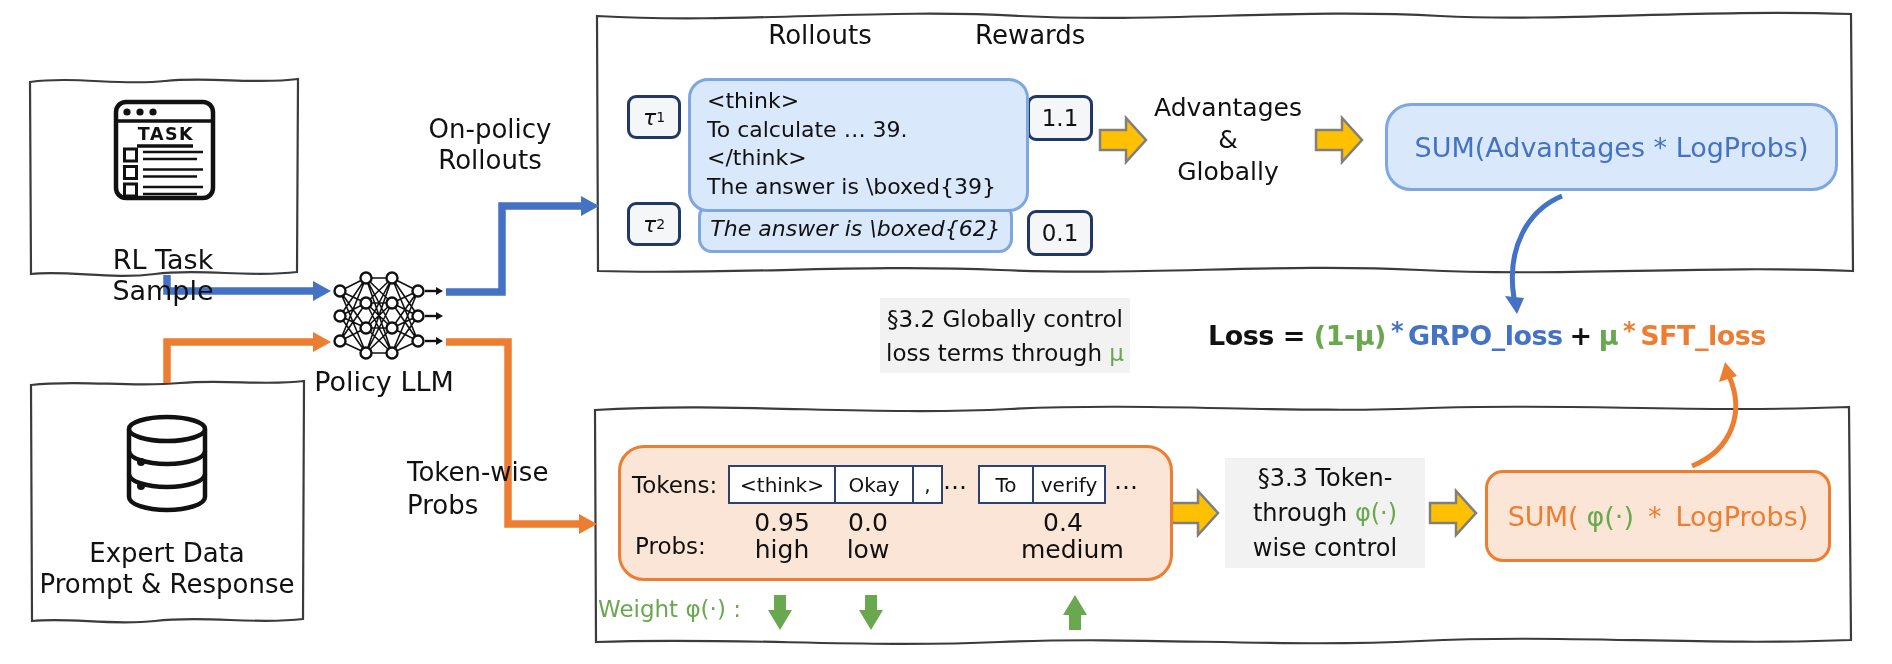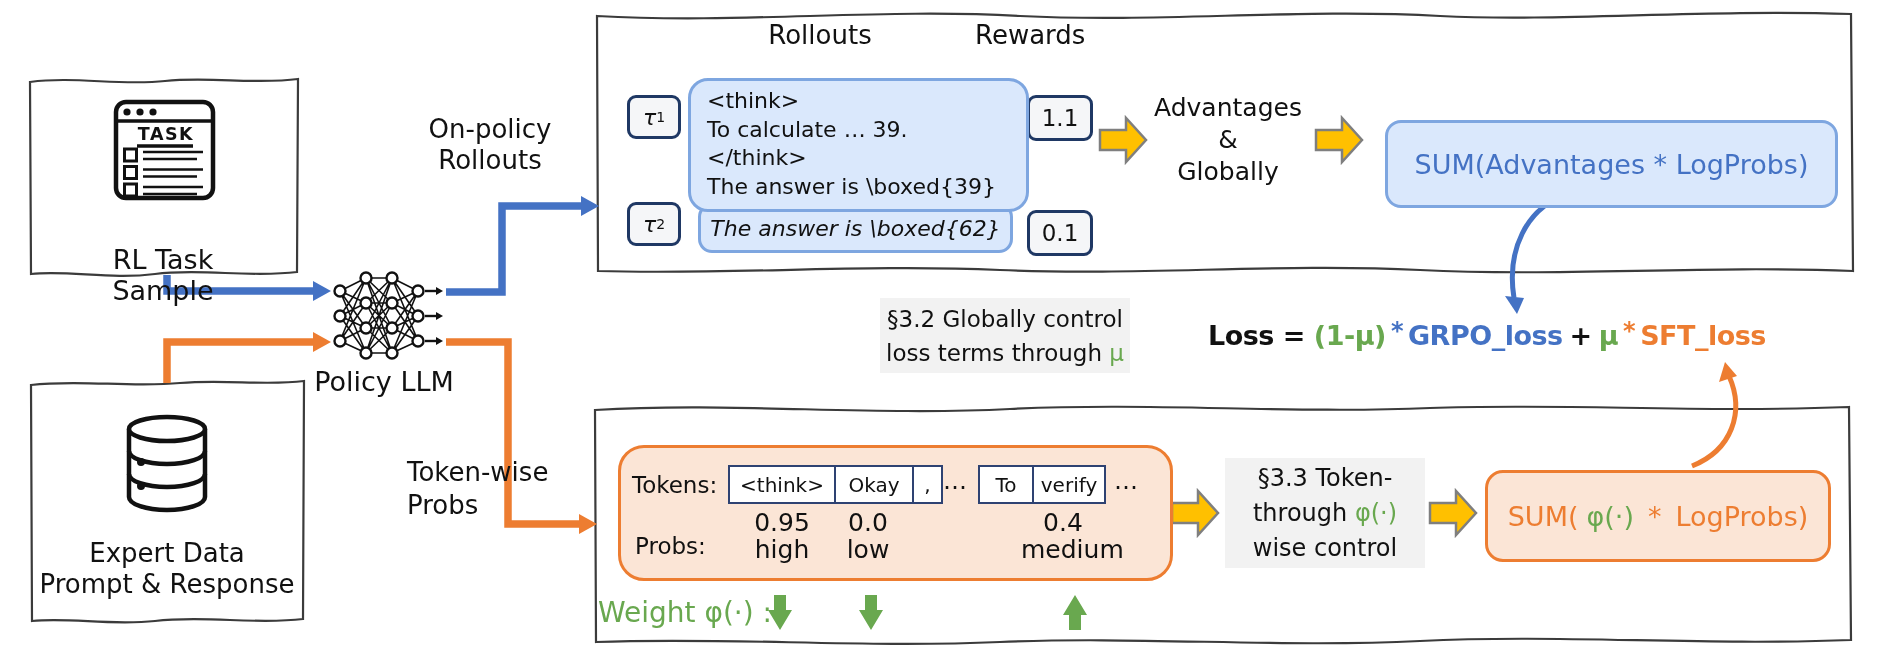--- a/index.html
+++ b/index.html
@@ -186,21 +186,21 @@
   </div>
   <div class="abs bluebox roll2 ctr" style="left:698px;top:203px;width:309px;height:44px;font-style:italic;">The answer is \boxed{62}</div>
   <div class="abs rewbox ctr" style="left:1027px;top:210px;">0.1</div>
 
   <div class="abs" style="left:1143px;top:92px;width:170px;font-size:25px;line-height:32px;text-align:center;">
     <div>Advantages</div>
     <div>&amp;</div>
     <div>Globally</div>
   </div>
 
-  <div class="abs bluebox sumblue ctr" style="left:1385px;top:120px;width:447px;height:82px;">SUM(Advantages * LogProbs)</div>
+  <div class="abs bluebox sumblue ctr" style="left:1385px;top:103px;width:447px;height:82px;border-radius:26px;">SUM(Advantages * LogProbs)</div>
 
   <div class="abs graybox col" style="left:880px;top:298px;width:250px;height:75px;font-size:23px;line-height:34px;">
     <div>§3.2 Globally control</div>
     <div><span>loss terms through </span><span class="green">μ</span></div>
   </div>
 
   <div class="abs eq" style="left:1208px;top:317px;">
     <span>Loss = </span><span class="green">(1-μ)</span><span class="star blue">*</span><span class="blue">GRPO_loss</span><span class="plus">+</span><span class="green">μ</span><span class="star orangetx">*</span><span class="orangetx">SFT_loss</span>
   </div>
 
@@ -226,21 +226,21 @@
   </div>
   <div class="abs probgrp" style="left:826px;top:509px;width:84px;text-align:center;">
     <div>0.0</div>
     <div>low</div>
   </div>
   <div class="abs probgrp" style="left:1021px;top:509px;width:84px;text-align:center;">
     <div>0.4</div>
     <div>medium</div>
   </div>
 
-  <div class="abs green" style="left:598px;top:596px;font-size:28px;">Weight φ(·) :</div>
+  <div class="abs green" style="left:598px;top:596px;font-size:23px;">Weight φ(·) :</div>
 
   <div class="abs graybox col" style="left:1225px;top:458px;width:200px;height:110px;font-size:24px;line-height:35px;">
     <div>§3.3 Token-</div>
     <div><span>through </span><span class="green">φ(·)</span></div>
     <div>wise control</div>
   </div>
 
   <div class="abs orangebox sumorange ctr" style="left:1485px;top:470px;width:340px;height:86px;">
     <span>SUM(</span>
       <span class="green">φ(·)</span>

